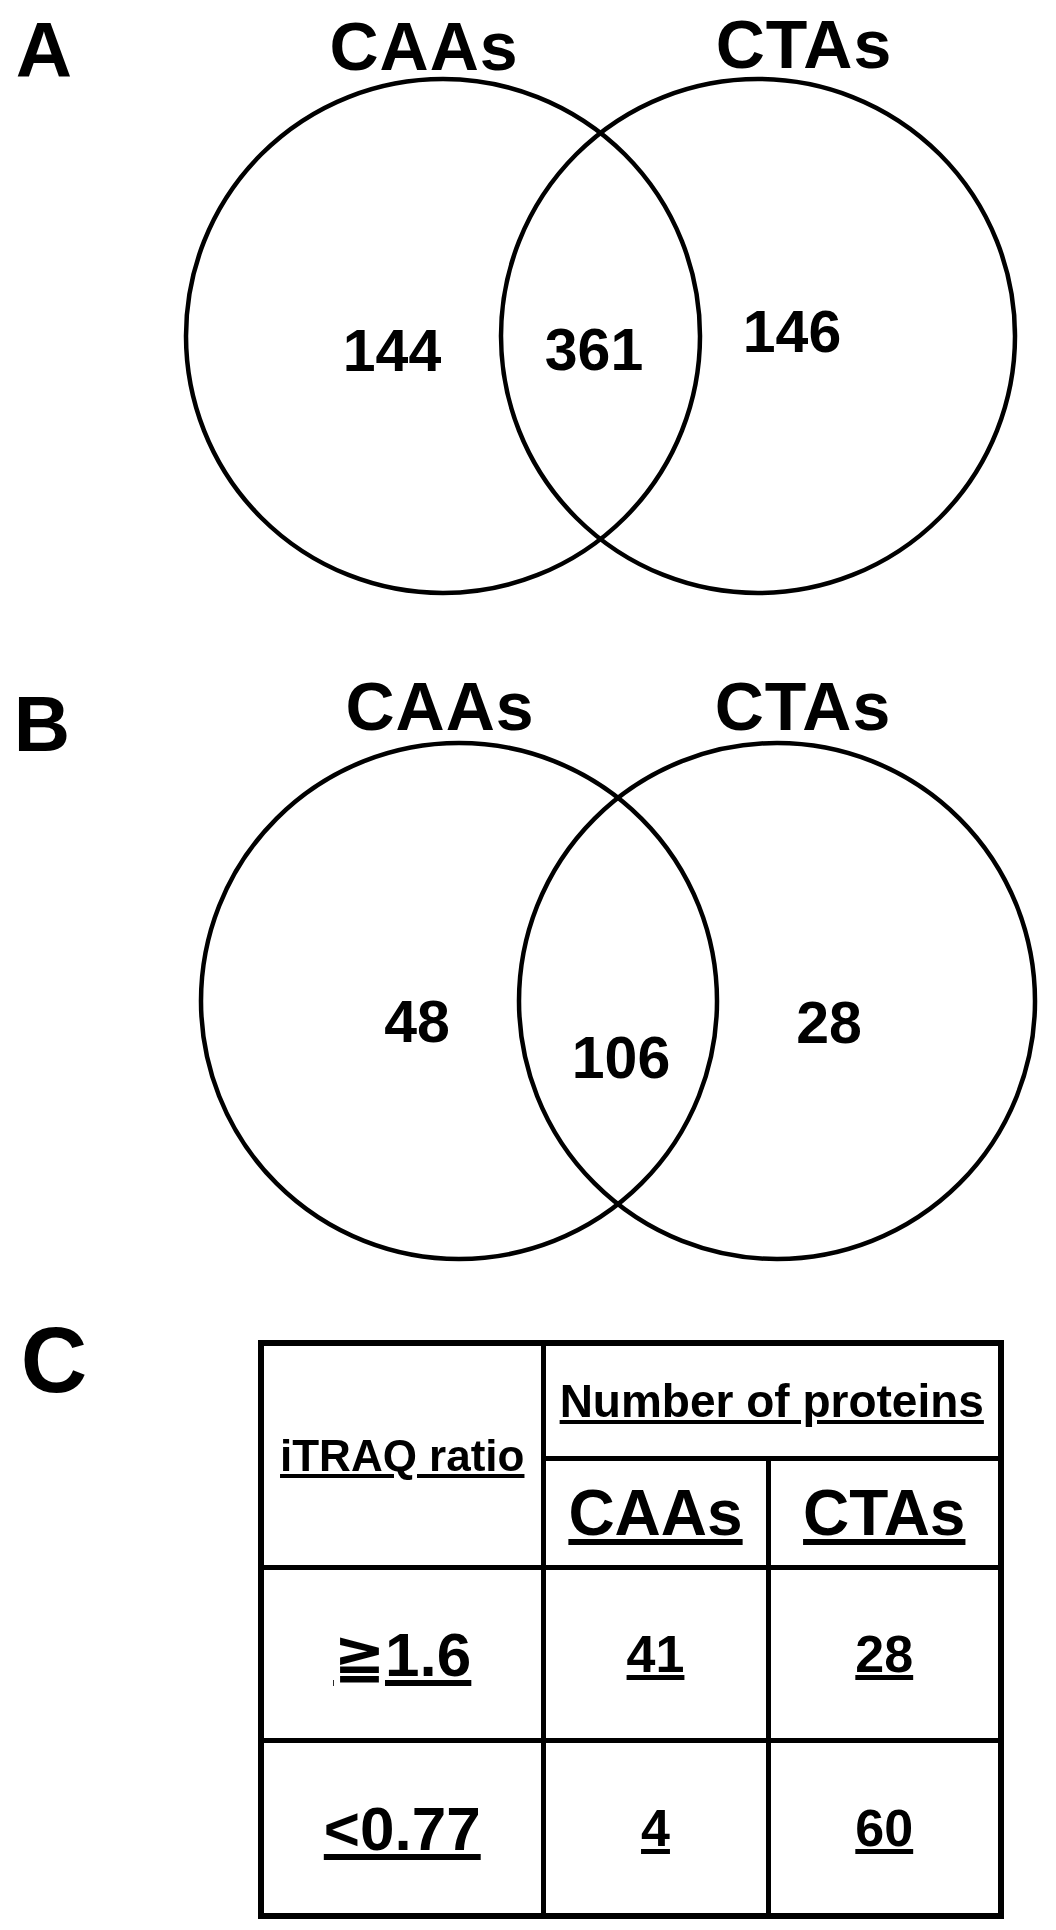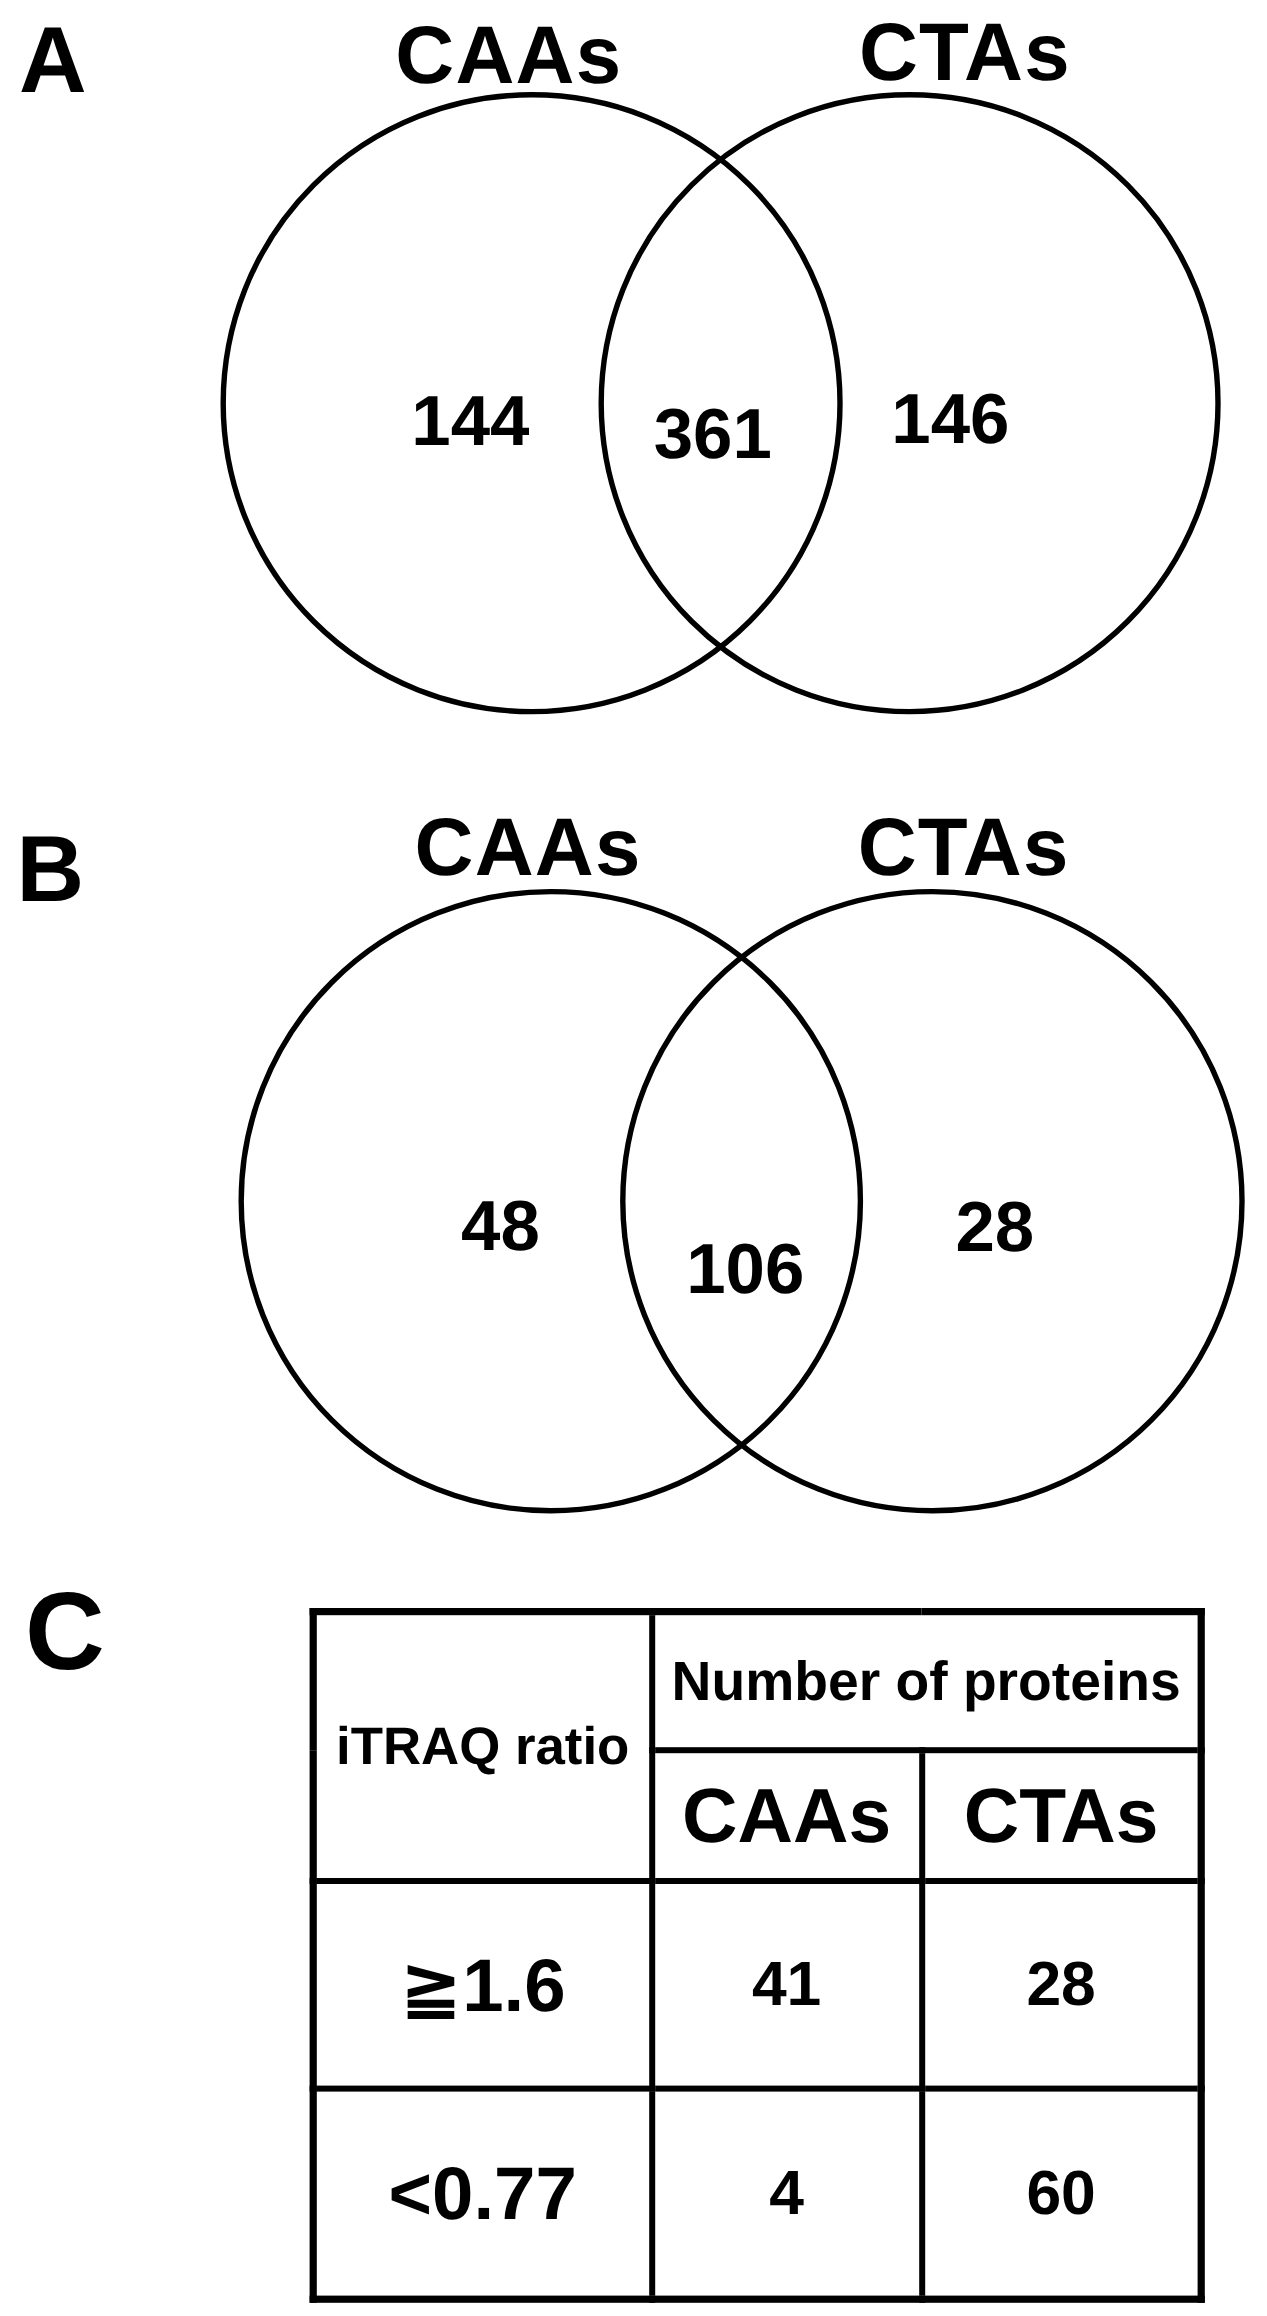--- a/index.html
+++ b/index.html
@@ -36,22 +36,22 @@
     fill: none;
     stroke: #000000;
     stroke-width: 4.5;
   }
 
   
   .a-label   { left: 44px;  top: 50px;  }
   .a-caas    { left: 424px; top: 46px;  }
   .a-ctas    { left: 804px; top: 44px;  }
   .a-left    { left: 392px; top: 351px; }
-  .a-mid     { left: 594px; top: 350px; margin-top: 12px; }
-  .a-right   { left: 792px; top: 350px; }
+  .a-mid     { left: 594px; top: 350px; }
+  .a-right   { left: 792px; top: 332px; }
 
   
   .b-label   { left: 42px;  top: 724px; }
   .b-caas    { left: 440px; top: 706px; }
   .b-ctas    { left: 803px; top: 706px; }
   .b-left    { left: 417px; top: 1022px; }
   .b-mid     { left: 621px; top: 1058px; }
   .b-right   { left: 829px; top: 1023px; }
 
   
@@ -66,20 +66,21 @@
     border-collapse: collapse;
     table-layout: fixed;
     border: 6px solid #000000;
   }
   table.itraq td {
     border: 5px solid #000000;
     text-align: center;
     vertical-align: middle;
     padding: 0;
     color: #000000;
+    text-decoration: underline;
   }
   td.ratio-header { font-size: 44px; }
   td.group-header { font-size: 46px; height: 110px; }
   td.sub-header   { font-size: 64px; height: 104px; }
   td.ratio-cell   { font-size: 62px; }
   td.num-cell     { font-size: 52px; }
   tr.data-row-1 td { height: 168px; }
   tr.data-row-2 td { height: 170px; }
 </style>
 </head>

